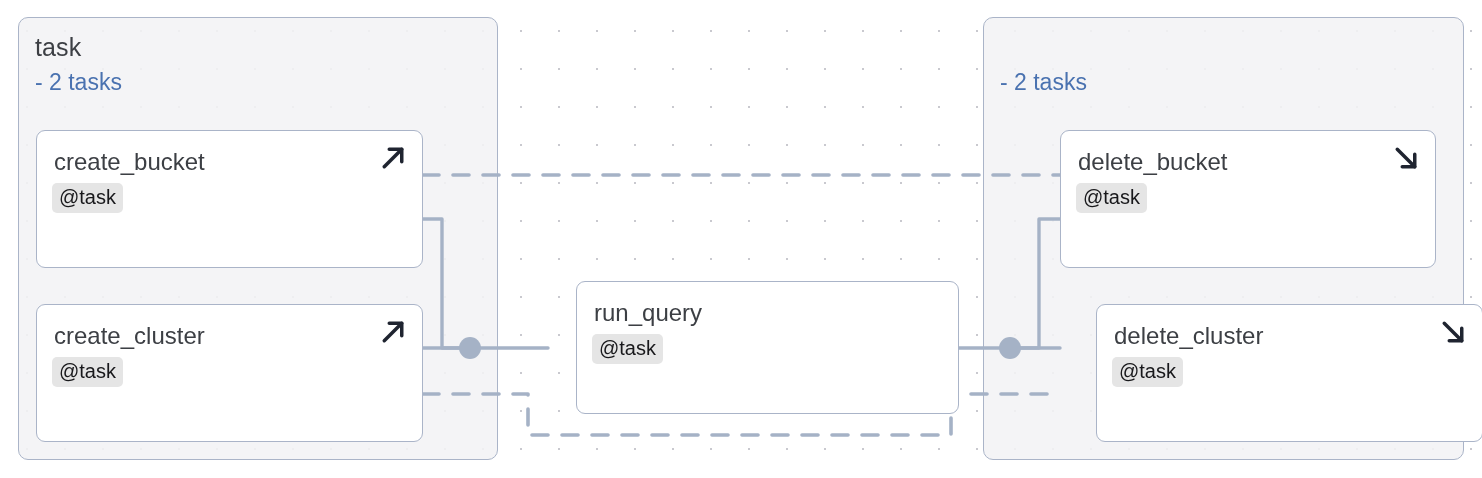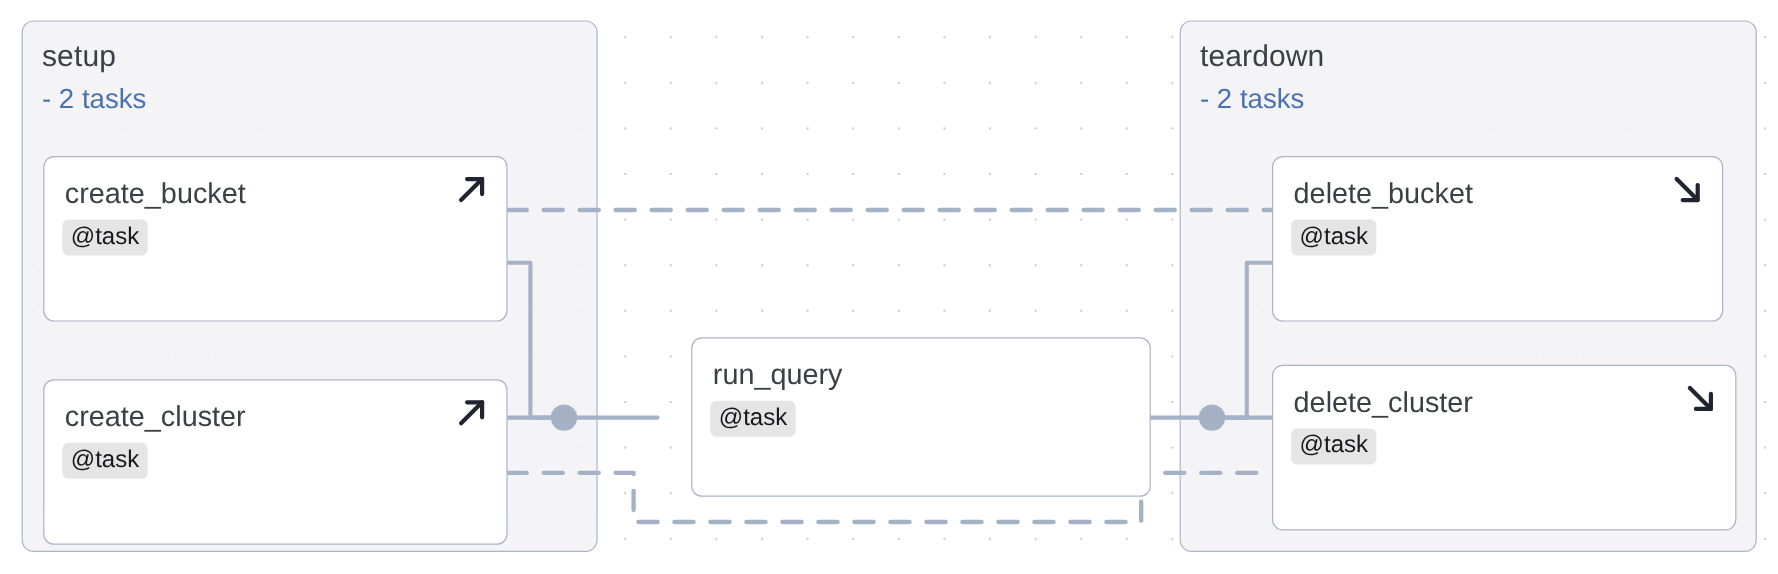--- a/index.html
+++ b/index.html
@@ -114,26 +114,25 @@
     stroke-dasharray: 16 14;
   }
   .edge-dot { fill: #a5b2c6; }
 </style>
 </head>
 <body>
 
 <div id="canvas">
 
   <div class="group" style="left:18px; top:17px; width:480px; height:443px;">
-    <div class="group-title">setup</div>
+    <div class="group-title">task</div>
     <div class="group-subtitle">- 2 tasks</div>
   </div>
 
   <div class="group" style="left:983px; top:17px; width:481px; height:443px;">
-    <div class="group-title">teardown</div>
     <div class="group-subtitle">- 2 tasks</div>
   </div>
 
   <svg id="edges" viewBox="0 0 1482 478" xmlns="http://www.w3.org/2000/svg">
 
     <path class="edge-dashed" d="M 423 175 L 1060 175"></path>
 
     <path class="edge-dashed" d="M 423 394 L 528 394 L 528 435 L 951 435 L 951 394 L 1060 394"></path>
 
     <path class="edge-solid" d="M 423 219 L 442 219 L 442 348 L 470 348"></path>
@@ -156,21 +155,21 @@
     <div class="node-title">create_bucket</div>
     <div class="node-badge">@task</div>
     <div class="node-arrow">
       <svg viewBox="0 0 24 24" fill="none" stroke="currentColor" stroke-width="2.8" stroke-linecap="round" stroke-linejoin="round">
         <line x1="5" y1="19" x2="19" y2="5"></line>
         <polyline points="9,5 19,5 19,15"></polyline>
       </svg>
     </div>
   </div>
 
-  <div class="node" style="left:36px; top:304px; width:387px; height:138px;margin-top:12px;">
+  <div class="node" style="left:36px; top:304px; width:387px; height:138px;">
     <div class="node-title">create_cluster</div>
     <div class="node-badge">@task</div>
     <div class="node-arrow">
       <svg viewBox="0 0 24 24" fill="none" stroke="currentColor" stroke-width="2.8" stroke-linecap="round" stroke-linejoin="round">
         <line x1="5" y1="19" x2="19" y2="5"></line>
         <polyline points="9,5 19,5 19,15"></polyline>
       </svg>
     </div>
   </div>
 
@@ -183,21 +182,21 @@
     <div class="node-title">delete_bucket</div>
     <div class="node-badge">@task</div>
     <div class="node-arrow">
       <svg viewBox="0 0 24 24" fill="none" stroke="currentColor" stroke-width="2.8" stroke-linecap="round" stroke-linejoin="round">
         <line x1="5" y1="5" x2="19" y2="19"></line>
         <polyline points="19,9 19,19 9,19"></polyline>
       </svg>
     </div>
   </div>
 
-  <div class="node" style="left:1060px; top:304px; width:387px; height:138px;">
+  <div class="node" style="left:1096px; top:304px; width:387px; height:138px;">
     <div class="node-title">delete_cluster</div>
     <div class="node-badge">@task</div>
     <div class="node-arrow">
       <svg viewBox="0 0 24 24" fill="none" stroke="currentColor" stroke-width="2.8" stroke-linecap="round" stroke-linejoin="round">
         <line x1="5" y1="5" x2="19" y2="19"></line>
         <polyline points="19,9 19,19 9,19"></polyline>
       </svg>
     </div>
   </div>
 

